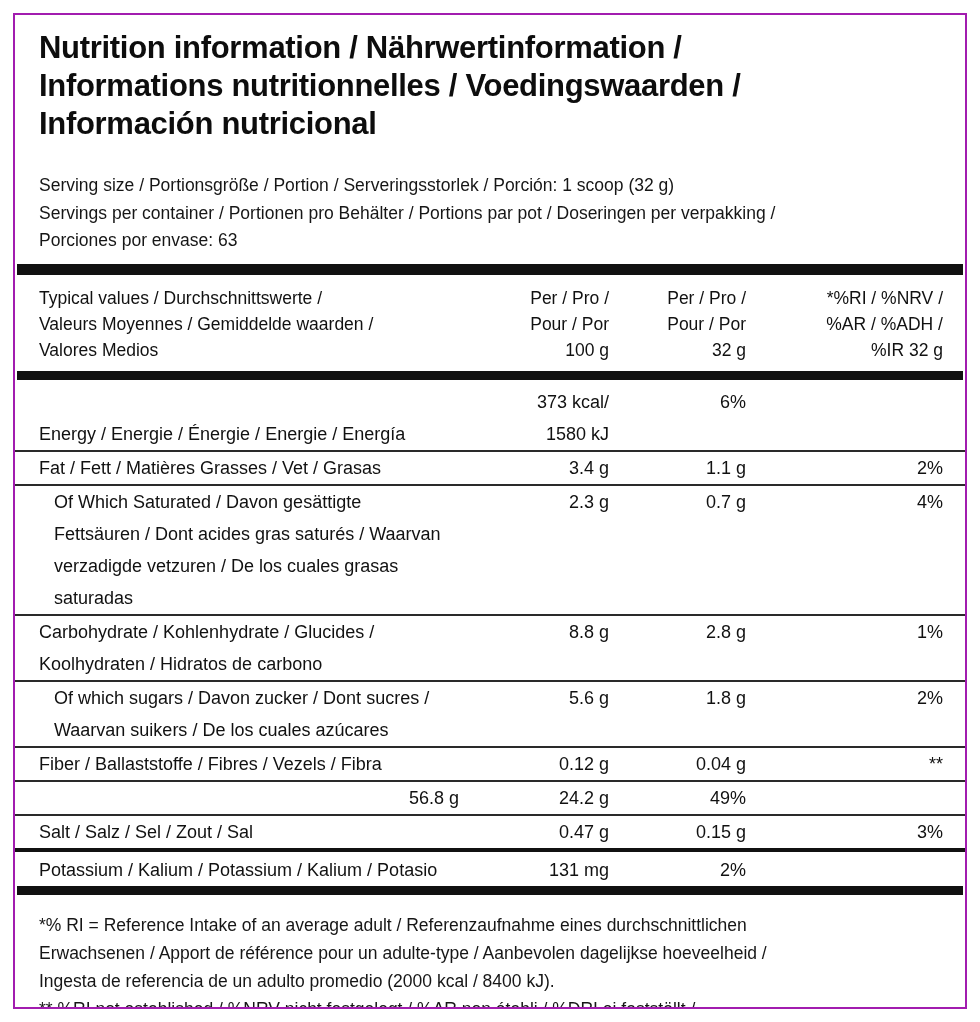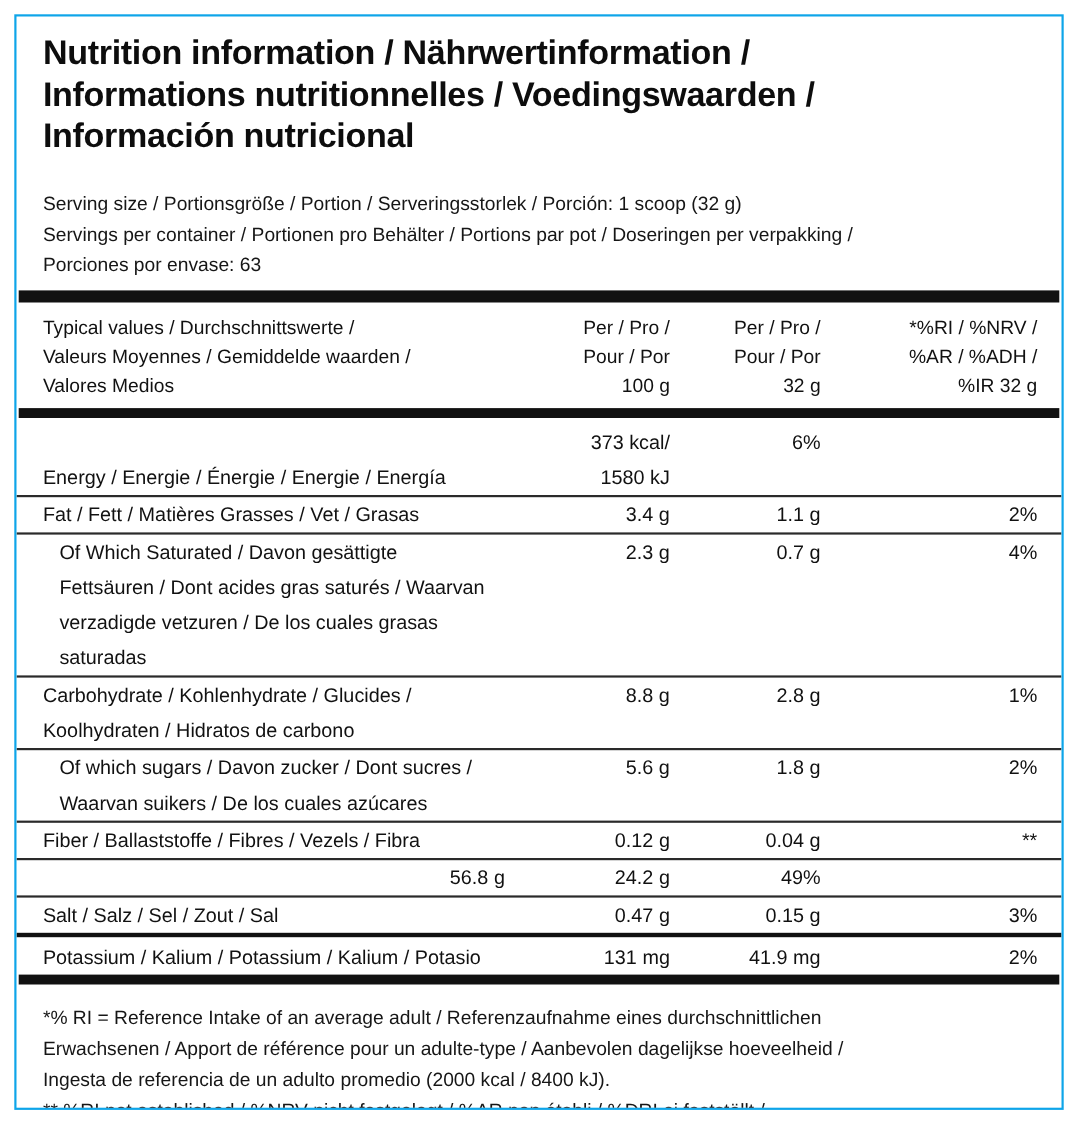--- a/index.html
+++ b/index.html
@@ -5,21 +5,21 @@
   * { margin: 0; padding: 0; box-sizing: border-box; }
   html, body { background: #ffffff; }
   body {
     width: 980px; height: 1022px; position: relative;
     font-family: "Liberation Sans", sans-serif;
     color: #111111;
     -webkit-font-smoothing: antialiased;
   }
   .frame {
     position: absolute; left: 13px; top: 13px; right: 13px; bottom: 13px;
-    border: 2px solid #0ea5e9;
+    border: 2px solid #a21caf;
     background: #ffffff;
     overflow: hidden;
   }
   .title {
     margin: 14px 24px 0 24px;
     font-size: 31px; line-height: 38px; font-weight: 800;
     letter-spacing: -0.3px;
     white-space: pre-line;
     color: #0d0d0d;
   }
@@ -147,21 +147,20 @@
   <div class="grid-row row sep-thick">
     <div class="cell c-label">Salt / Salz / Sel / Zout / Sal</div>
     <div class="cell c-num">0.47 g</div>
     <div class="cell c-num">0.15 g</div>
     <div class="cell c-num">3%</div>
   </div>
 
   <div class="grid-row row sep-none">
     <div class="cell c-label">Potassium / Kalium / Potassium / Kalium / Potasio</div>
     <div class="cell c-num">131 mg</div>
-    <div class="cell c-num">41.9 mg</div>
     <div class="cell c-num">2%</div>
   </div>
 </div>
 
   <div class="bar bar-md"></div>
 
   <p class="footnote">*% RI = Reference Intake of an average adult / Referenzaufnahme eines durchschnittlichen
 Erwachsenen / Apport de référence pour un adulte-type / Aanbevolen dagelijkse hoeveelheid /
 Ingesta de referencia de un adulto promedio (2000 kcal / 8400 kJ).
 ** %RI not established / %NRV nicht festgelegt / %AR non établi / %DRI ej fastställt /

